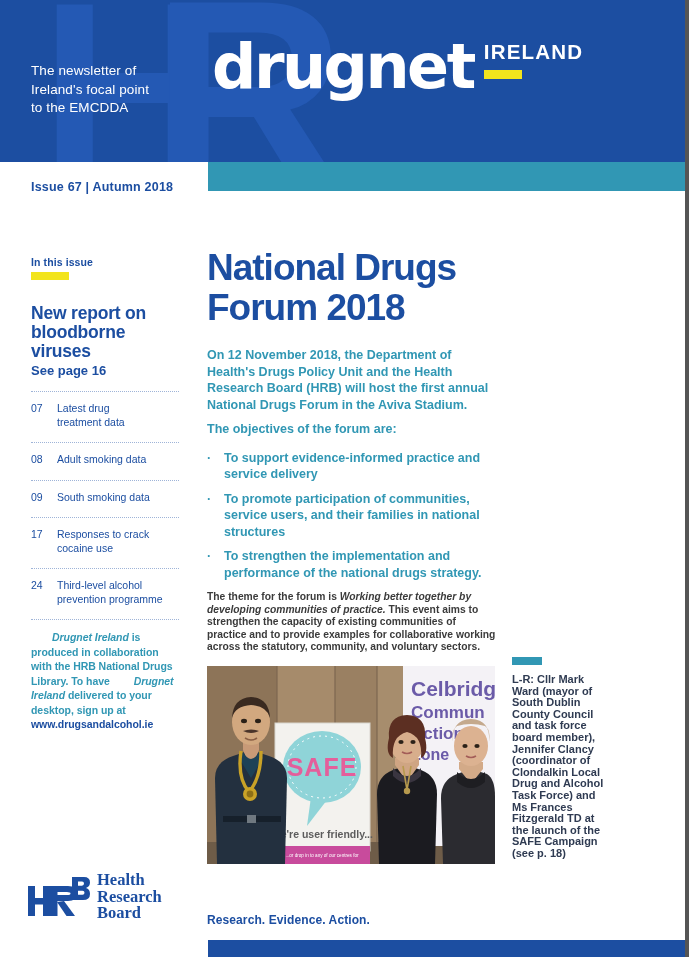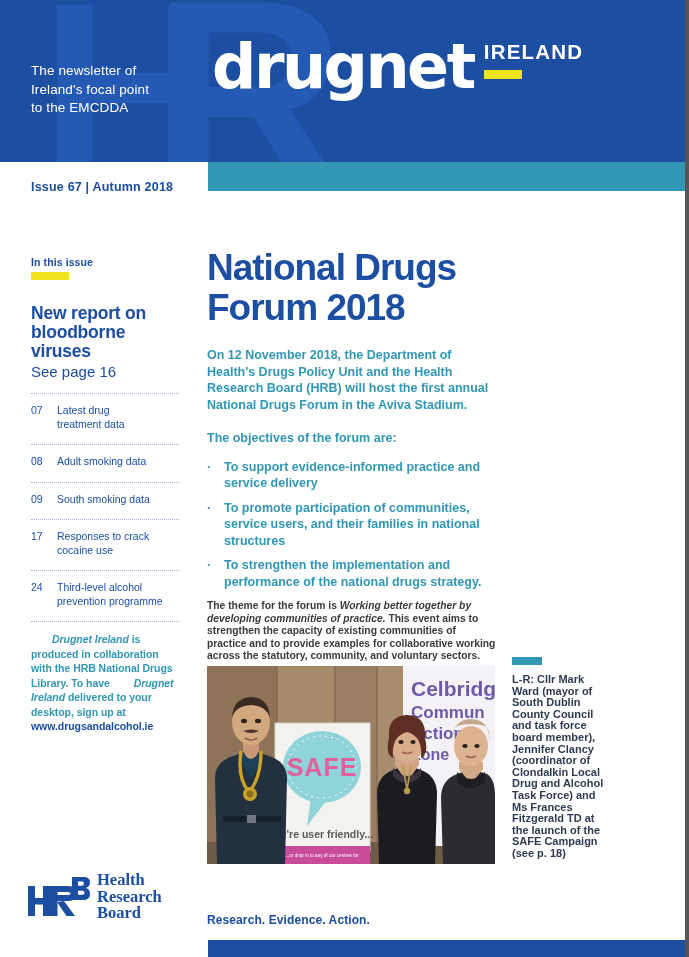--- a/index.html
+++ b/index.html
@@ -120,22 +120,22 @@
     color:#1c4ea1;
     font-size:17.5px;
     font-weight:bold;
     line-height:19px;
     letter-spacing:-.2px;
     margin-top:24px;
   }
   .feature-sub{
     margin-top:2px;
     color:#1c4ea1;
-    font-size:15px;
-    font-weight:normal;
+    font-size:13px;
+    font-weight:bold;
   }
   .dotrule{
     border-top:1.6px dotted #9fb4d8;
     margin:13px 0 10px 0;
     width:148px;
   }
   .toc-item{
     display:flex;
     align-items:flex-start;
     color:#1c4ea1;
@@ -173,21 +173,21 @@
     margin:0;
   }
   .intro{
     margin-top:19px;
     color:#3197b4;
     font-size:12.5px;
     line-height:16.5px;
     font-weight:600;
   }
   .objlead{
-    margin-top:17px;
+    margin-top:8px;
     color:#3197b4;
     font-size:12.5px;
     line-height:16.5px;
     font-weight:600;
   }
   .bullets{
     margin-top:12px;
   }
   .bullet{
     display:flex;

